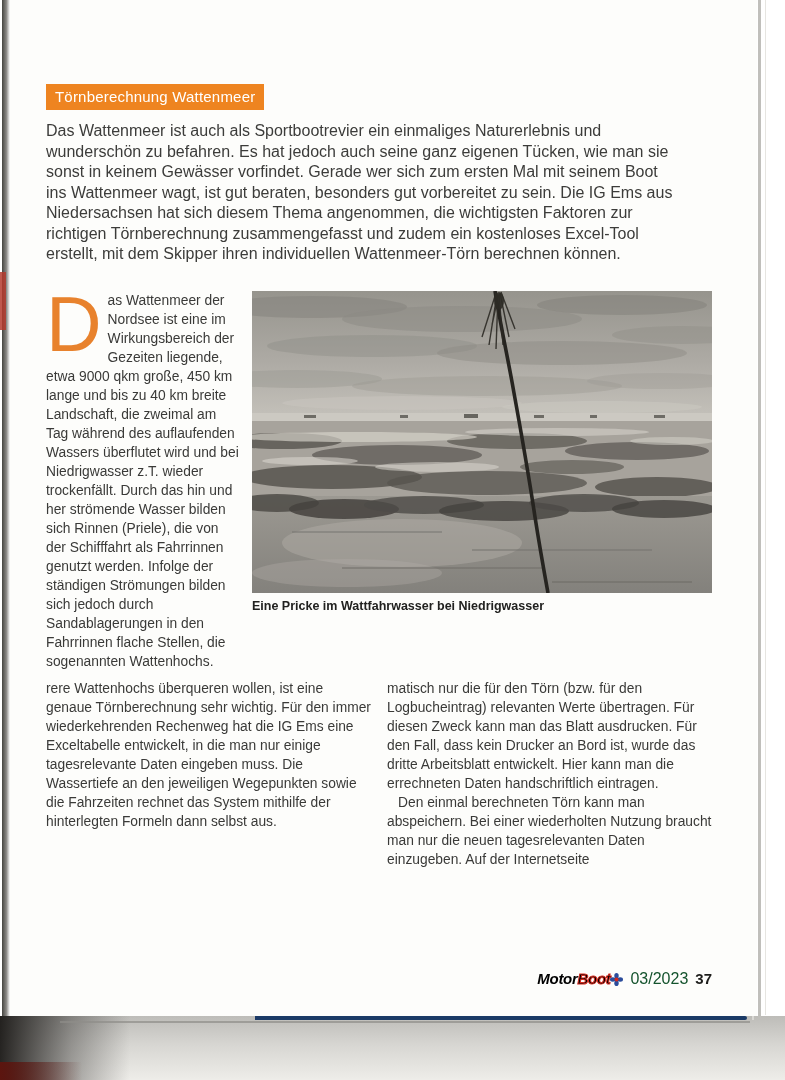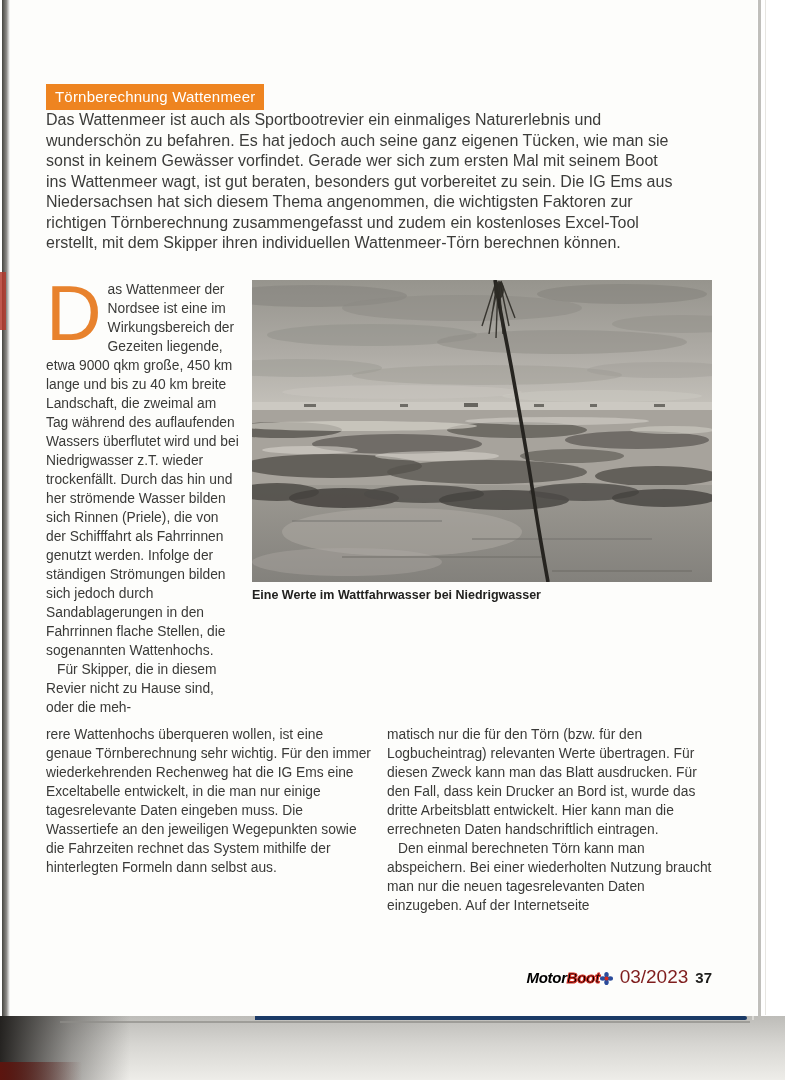--- a/index.html
+++ b/index.html
@@ -42,21 +42,21 @@
     background:#ee8420;color:#ffffff;
     font-size:15px;line-height:1;padding:5px 9px 6px 9px;
     letter-spacing:.2px;
   }
   h1.headline{
     margin:10px 0 0 0;
     font-size:40px;line-height:44px;font-weight:700;
     letter-spacing:-1px;color:#1d1d1b;
   }
   .intro{
-    margin-top:0;width:628px;
+    margin-top:11px;width:628px;
     font-size:16px;line-height:20.5px;color:#3c3c3a;
   }
   .row1{display:flex;gap:12px;margin-top:26px;}
   .col-narrow{width:194px;font-size:13.8px;line-height:19px;}
   .photo-block{width:460px;}
   .photo-frame{width:460px;height:302px;overflow:hidden;background:#a8a5a0;}
   .caption{margin-top:6px;font-size:12.5px;font-weight:700;color:#222220;}
   .row2{display:flex;gap:16px;margin-top:8px;}
   .col{width:325px;font-size:13.8px;line-height:19px;}
   p.body-p{margin:0;}
@@ -69,21 +69,21 @@
   
   .footer{
     position:absolute;right:45px;bottom:28px;
     display:flex;align-items:baseline;gap:7px;
     font-size:14px;
   }
   .logo{font-style:italic;font-weight:700;font-size:15px;letter-spacing:-.3px;white-space:nowrap;}
   .logo .m1{color:#000000;}
   .logo .m2{color:#000000;-webkit-text-stroke:1px #d6281c;}
   .prop{position:relative;top:2px;}
-  .issue{color:#7f1d1d;font-size:19px;text-align:center;}
+  .issue{color:#14532d;font-size:16px;text-align:center;}
   .pagenum{color:#1d1d1b;font-weight:700;font-size:15px;}
 </style>
 </head>
 <body>
 
 <div class="stack-band"></div>
 <div class="stack-dark-left"></div>
 <div class="stack-maroon"></div>
 <div class="stack-navy-line"></div>
 <div class="stack-gray-line"></div>
@@ -96,21 +96,20 @@
 <div class="page">
 
   <span class="kicker">Törnberechnung Wattenmeer</span>
 
 
   <p class="intro">Das Wattenmeer ist auch als Sportbootrevier ein einmaliges Naturerlebnis und wunderschön zu befahren. Es hat jedoch auch seine ganz eigenen Tücken, wie man sie sonst in keinem Gewässer vorfindet. Gerade wer sich zum ersten Mal mit seinem Boot ins Wattenmeer wagt, ist gut beraten, besonders gut vorbereitet zu sein. Die IG Ems aus Niedersachsen hat sich diesem Thema angenommen, die wichtigsten Faktoren zur richtigen Törnberechnung zusammengefasst und zudem ein kostenloses Excel-Tool erstellt, mit dem Skipper ihren individuellen Wattenmeer-Törn berechnen können.</p>
 
   <div class="row1">
     <div class="col-narrow">
       <p class="body-p"><span class="dropcap">D</span><span>as Wattenmeer der Nordsee ist eine im Wirkungsbereich der Gezeiten liegende, etwa 9000 qkm große, 450 km lange und bis zu 40 km breite Landschaft, die zweimal am Tag während des auflaufenden Wassers überflutet wird und bei Niedrigwasser z.T. wieder trockenfällt. Durch das hin und her strömende Wasser bilden sich Rinnen (Priele), die von der Schifffahrt als Fahrrinnen genutzt werden. Infolge der ständigen Strömungen bilden sich jedoch durch Sandablagerungen in den Fahrrinnen flache Stellen, die sogenannten Wattenhochs.</span></p>
-      <p class="body-p">Für Skipper, die in diesem Revier nicht zu Hause sind, oder die meh-</p>
     </div>
 
     <div class="photo-block">
       <div class="photo-frame">
         <svg width="460" height="302" viewBox="0 0 460 302" xmlns="http://www.w3.org/2000/svg">
           <defs>
             <linearGradient id="sky" x1="0" y1="0" x2="0" y2="1">
               <stop offset="0" stop-color="#96948d"></stop>
               <stop offset="0.55" stop-color="#aeaba5"></stop>
               <stop offset="1" stop-color="#c6c3bc"></stop>
@@ -174,21 +173,21 @@
             <rect x="90" y="276" width="200" height="2" fill="#6f6d68" opacity=".5"></rect>
             <rect x="300" y="290" width="140" height="2" fill="#6b6964" opacity=".5"></rect>
           </g>
           <g>
             <path d="M243,0 C248,32 255,62 262,102 C270,146 277,186 283,226 C288,258 292,280 296,302" stroke="#262420" stroke-width="3.6" fill="none"></path>
             <path d="M244,2 L230,46 M245,3 L237,54 M246,4 L244,58 M247,3 L251,54 M248,2 L257,46 M249,1 L263,38 M246,6 L240,34" stroke="#2c2a25" stroke-width="1.4" fill="none" opacity=".9"></path>
             <ellipse cx="247" cy="10" rx="5" ry="9" fill="#2c2a25" opacity=".9"></ellipse>
           </g>
         </svg>
       </div>
-      <div class="caption">Eine Werte im Wattfahrwasser bei Niedrigwasser</div>
+      <div class="caption">Eine Pricke im Wattfahrwasser bei Niedrigwasser</div>
     </div>
   </div>
 
   <div class="row2">
     <div class="col">
       <p class="body-p">rere Wattenhochs überqueren wollen, ist eine genaue Törnberechnung sehr wichtig. Für den immer wiederkehrenden Rechenweg hat die IG Ems eine Exceltabelle entwickelt, in die man nur einige tagesrelevante Daten eingeben muss. Die Wassertiefe an den jeweiligen Wegepunkten sowie die Fahrzeiten rechnet das System mithilfe der hinterlegten Formeln dann selbst aus.</p>
 
     </div>
     <div class="col">
       <p class="body-p">matisch nur die für den Törn (bzw. für den Logbucheintrag) relevanten Werte übertragen. Für diesen Zweck kann man das Blatt ausdrucken. Für den Fall, dass kein Drucker an Bord ist, wurde das dritte Arbeitsblatt entwickelt. Hier kann man die errechneten Daten handschriftlich eintragen.</p>

